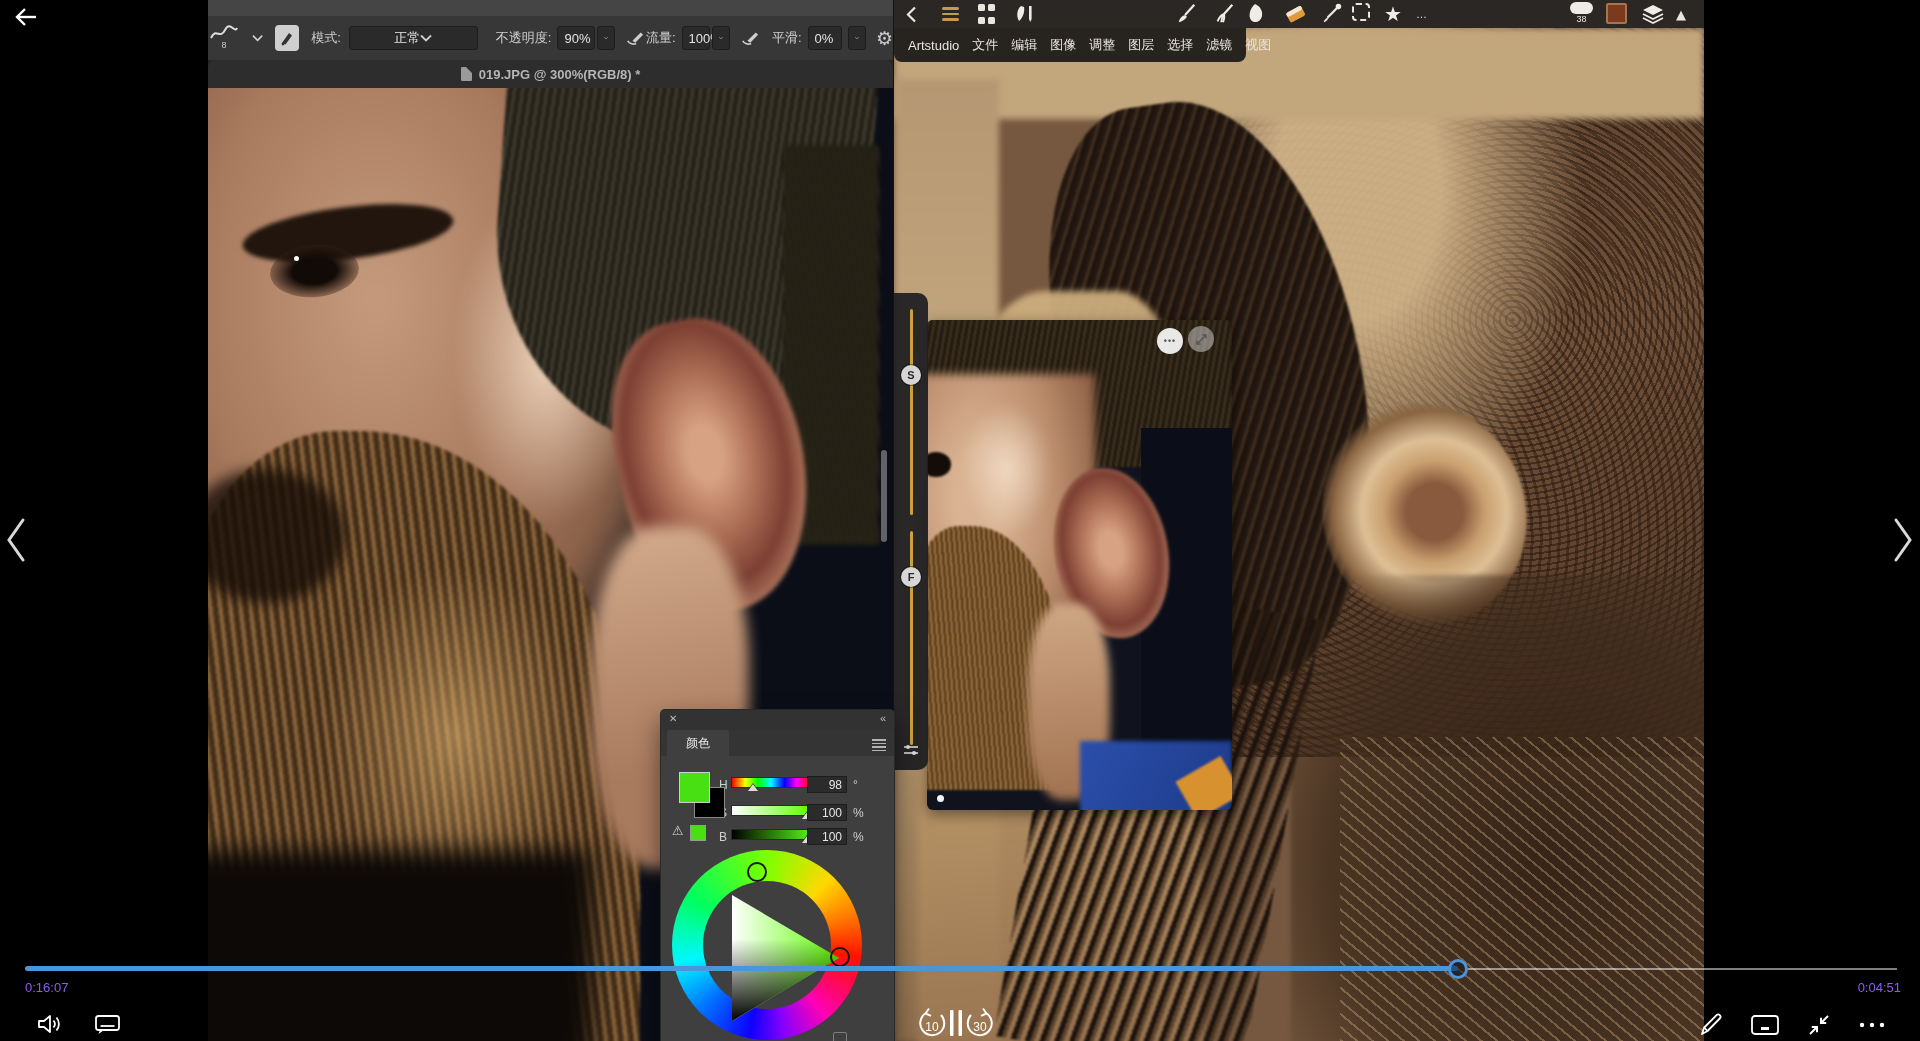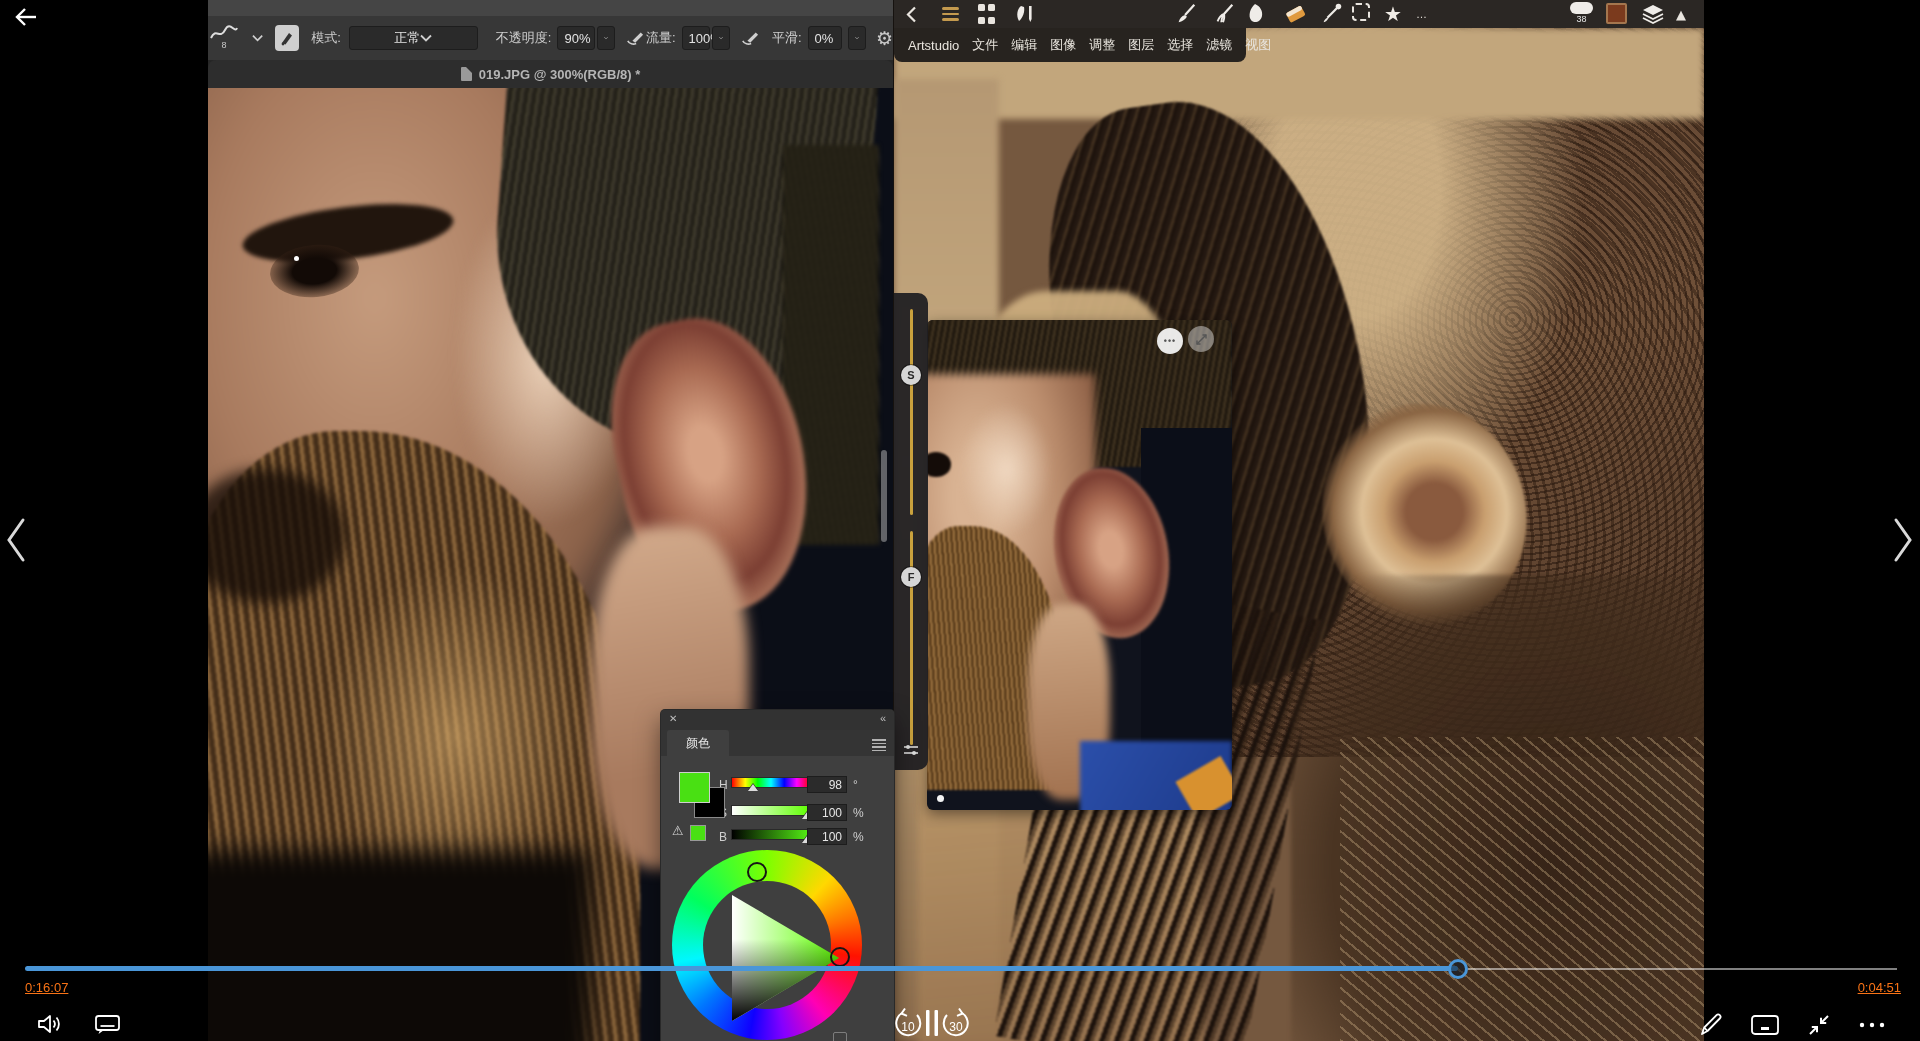--- a/index.html
+++ b/index.html
@@ -128,21 +128,21 @@
   .cp-ring{position:absolute;left:11px;top:140px;width:190px;height:190px;border-radius:50%;
            background:conic-gradient(from 0deg,#7dff00 0%,#ffd800 12%,#ff7400 20%,#ff1200 27%,#ff00b4 39%,#8400ff 47%,#1000ff 53%,#0077ff 63%,#00f7ff 72%,#00ff5e 84%,#7dff00 100%);}
   .cp-ring:after{content:"";position:absolute;left:31px;top:31px;width:128px;height:128px;border-radius:50%;background:#3f3f3f;}
   .cp-tri{position:absolute;left:66px;top:180px;z-index:2;}
   .cp-sel{position:absolute;width:20px;height:20px;border-radius:50%;border:2px solid #161616;box-sizing:border-box;z-index:3;}
   .cp-belowicon{position:absolute;left:172px;top:322px;width:12px;height:9px;border:1.5px solid #999;border-radius:2px;opacity:.7;}
 
   
   .overlay{position:absolute;inset:0;z-index:10;pointer-events:none;}
   .overlay .ctl{pointer-events:auto;position:absolute;}
-  .time{font-size:13px;color:#f97316;text-shadow:0 1px 2px rgba(0,0,0,.6);text-decoration:underline;}
+  .time{font-size:13px;color:#8b5cf6;text-shadow:0 1px 2px rgba(0,0,0,.6);}
   .progress{position:absolute;left:25px;top:966px;width:1872px;height:6px;}
   .progress-fill{position:absolute;left:0;top:0;height:5px;width:1433px;background:#4a96d8;border-radius:3px;}
   .progress-rest{position:absolute;left:1443px;top:2px;width:429px;height:2px;background:rgba(255,255,255,.5);}
   .playhead{position:absolute;left:1423px;top:-7px;width:20px;height:20px;border-radius:50%;
             border:3px solid #4a96d8;background:rgba(12,28,44,.55);box-sizing:border-box;}
   .ctr-group{display:flex;align-items:center;}
   svg.icon{display:block;}
 </style>
 </head>
 <body>
@@ -479,21 +479,21 @@
       </div>
       <div>
         <svg class="icon" width="27" height="22" viewBox="0 0 27 22">
           <rect x="2" y="3" width="23" height="14" rx="2.5" fill="none" stroke="#fff" stroke-width="1.8"></rect>
           <path d="M6 17 L4.5 21 L10 17" fill="#fff"></path>
           <line x1="6.5" y1="13" x2="20.5" y2="13" stroke="#fff" stroke-width="1.8"></line>
           </svg>
       </div>
     </div>
 
-    <div class="ctl ctr-group" style="left:892px;top:1007px;">
+    <div class="ctl ctr-group" style="left:916px;top:1007px;">
       <div>
         <svg class="icon" width="32" height="32" viewBox="0 0 32 32">
           <path d="M10 6 A12 12 0 1 0 25 8" fill="none" stroke="#fff" stroke-width="2"></path>
           <polyline points="13,1.5 9.5,6.5 15,8.8" fill="none" stroke="#fff" stroke-width="2"></polyline>
           <text x="16" y="24" text-anchor="middle" font-size="12" fill="#fff" font-family="Liberation Sans, sans-serif">10</text>
           </svg>
       </div>
       <div>
         <svg class="icon" width="16" height="30" viewBox="0 0 16 30">
           <rect x="2" y="2" width="3.5" height="26" rx="1" fill="#fff"></rect>

